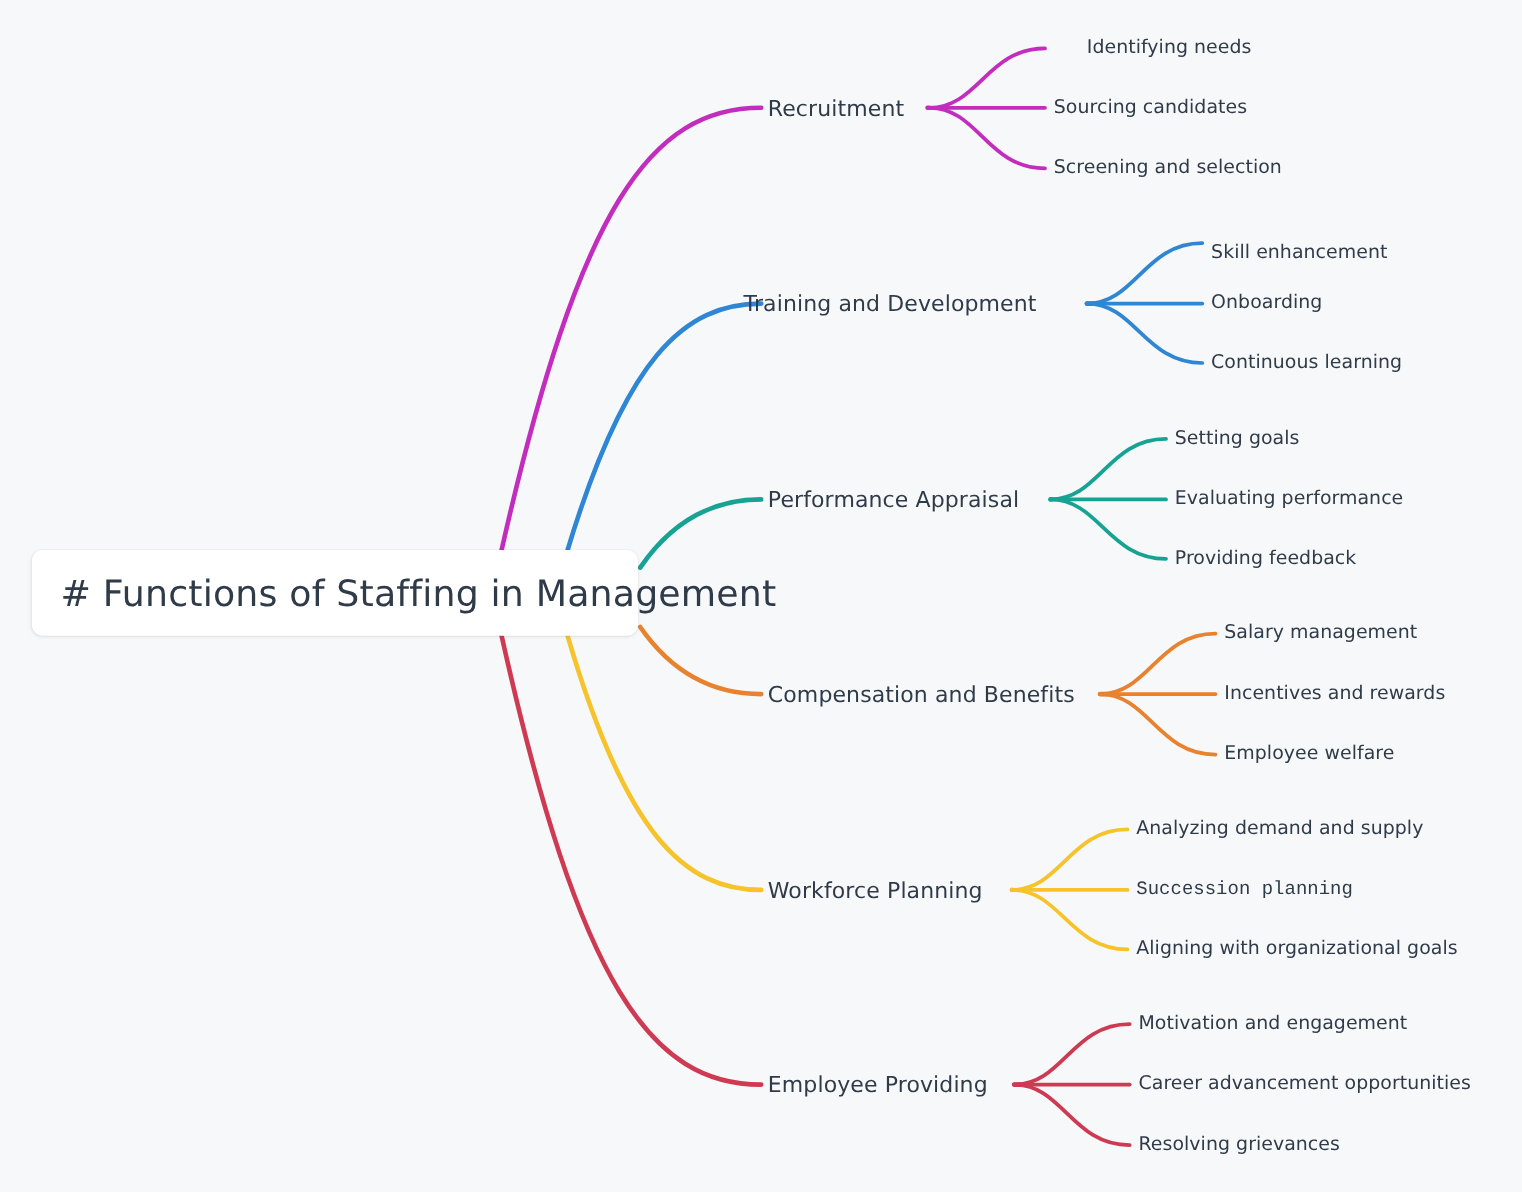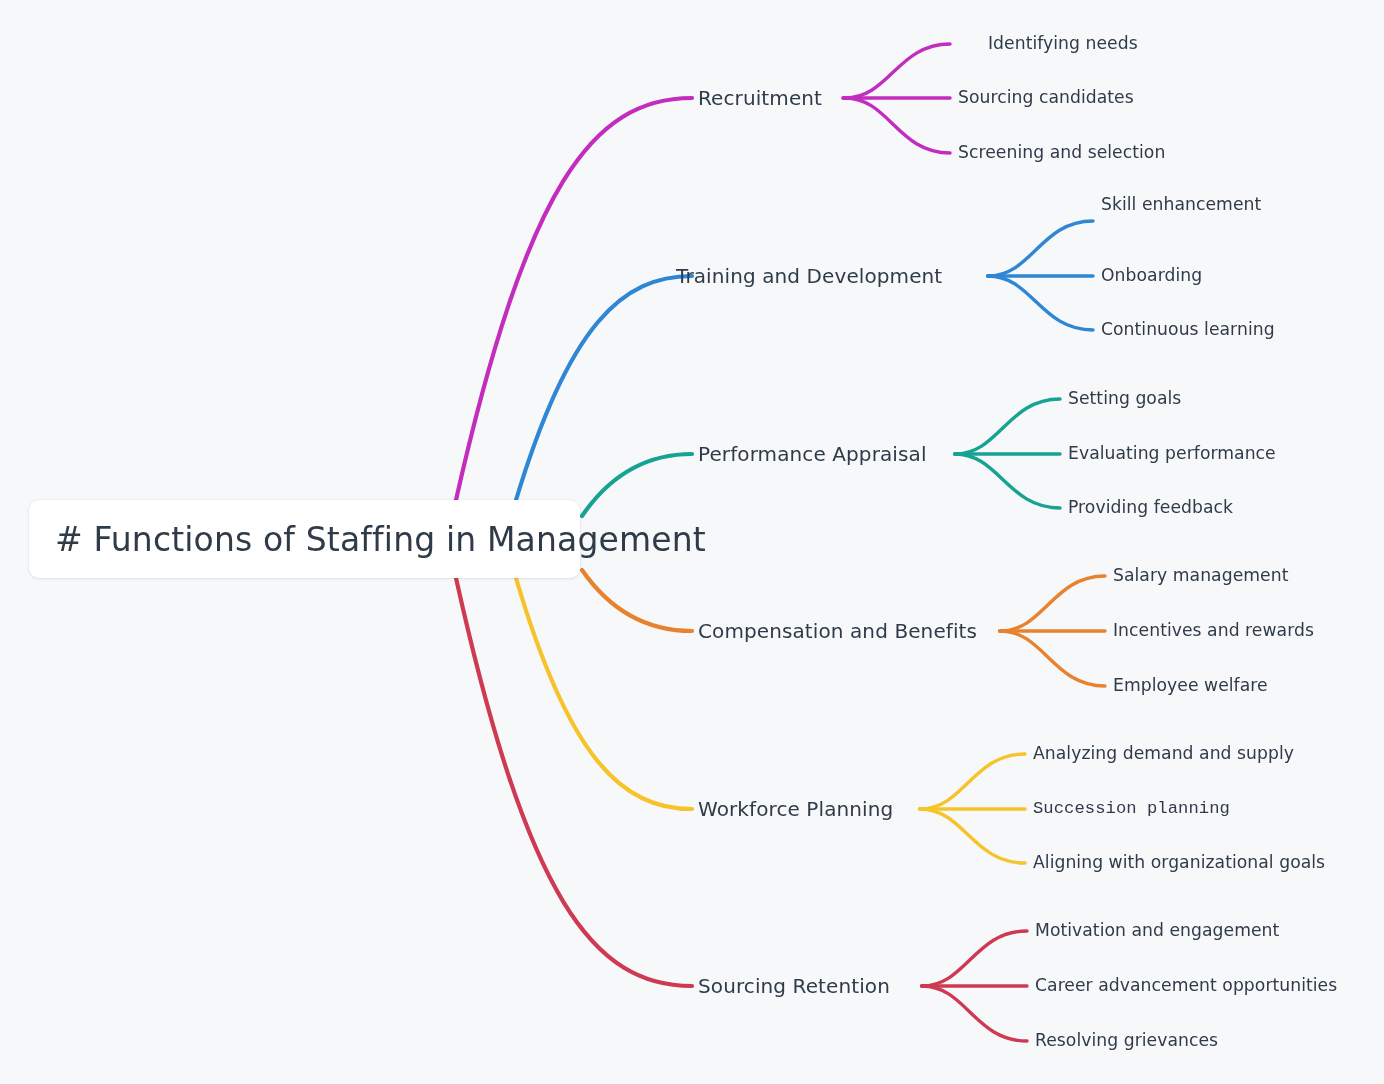--- a/index.html
+++ b/index.html
@@ -103,34 +103,34 @@
   <div id="root-node">
     <span id="root-node-text"># Functions of Staffing in Management</span>
   </div>
 
   <div id="label-layer">
       <div class="node-label branch-label" style="left: 698px; top: 98px;">Recruitment</div>
       <div class="node-label leaf-label" style="left: 988px; top: 44px;">Identifying needs</div>
       <div class="node-label leaf-label" style="left: 958px; top: 98px;">Sourcing candidates</div>
       <div class="node-label leaf-label" style="left: 958px; top: 153px;">Screening and selection</div>
       <div class="node-label branch-label" style="left: 676px; top: 276px;">Training and Development</div>
-      <div class="node-label leaf-label" style="left: 1101px; top: 205px;">Skill enhancement</div>
+      <div class="node-label leaf-label" style="left: 1101px; top: 230px;">Skill enhancement</div>
       <div class="node-label leaf-label" style="left: 1101px; top: 276px;">Onboarding</div>
       <div class="node-label leaf-label" style="left: 1101px; top: 330px;">Continuous learning</div>
       <div class="node-label branch-label" style="left: 698px; top: 454px;">Performance Appraisal</div>
       <div class="node-label leaf-label" style="left: 1068px; top: 399px;">Setting goals</div>
       <div class="node-label leaf-label" style="left: 1068px; top: 454px;">Evaluating performance</div>
       <div class="node-label leaf-label" style="left: 1068px; top: 508px;">Providing feedback</div>
       <div class="node-label branch-label" style="left: 698px; top: 631px;">Compensation and Benefits</div>
       <div class="node-label leaf-label" style="left: 1113px; top: 576px;">Salary management</div>
       <div class="node-label leaf-label" style="left: 1113px; top: 631px;">Incentives and rewards</div>
       <div class="node-label leaf-label" style="left: 1113px; top: 686px;">Employee welfare</div>
       <div class="node-label branch-label" style="left: 698px; top: 809px;">Workforce Planning</div>
       <div class="node-label leaf-label" style="left: 1033px; top: 754px; text-align: right;">Analyzing demand and supply</div>
       <div class="node-label leaf-label" style="left: 1033px; top: 809px; font-family: Liberation Mono, monospace;">Succession planning</div>
       <div class="node-label leaf-label" style="left: 1033px; top: 863px;">Aligning with organizational goals</div>
-      <div class="node-label branch-label" style="left: 698px; top: 986px;">Sourcing Retention</div>
+      <div class="node-label branch-label" style="left: 698px; top: 986px;">Employee Providing</div>
       <div class="node-label leaf-label" style="left: 1035px; top: 931px;">Motivation and engagement</div>
       <div class="node-label leaf-label" style="left: 1035px; top: 986px;">Career advancement opportunities</div>
       <div class="node-label leaf-label" style="left: 1035px; top: 1041px;">Resolving grievances</div>
     </div>
 
 </div>
 
 </body></html>

